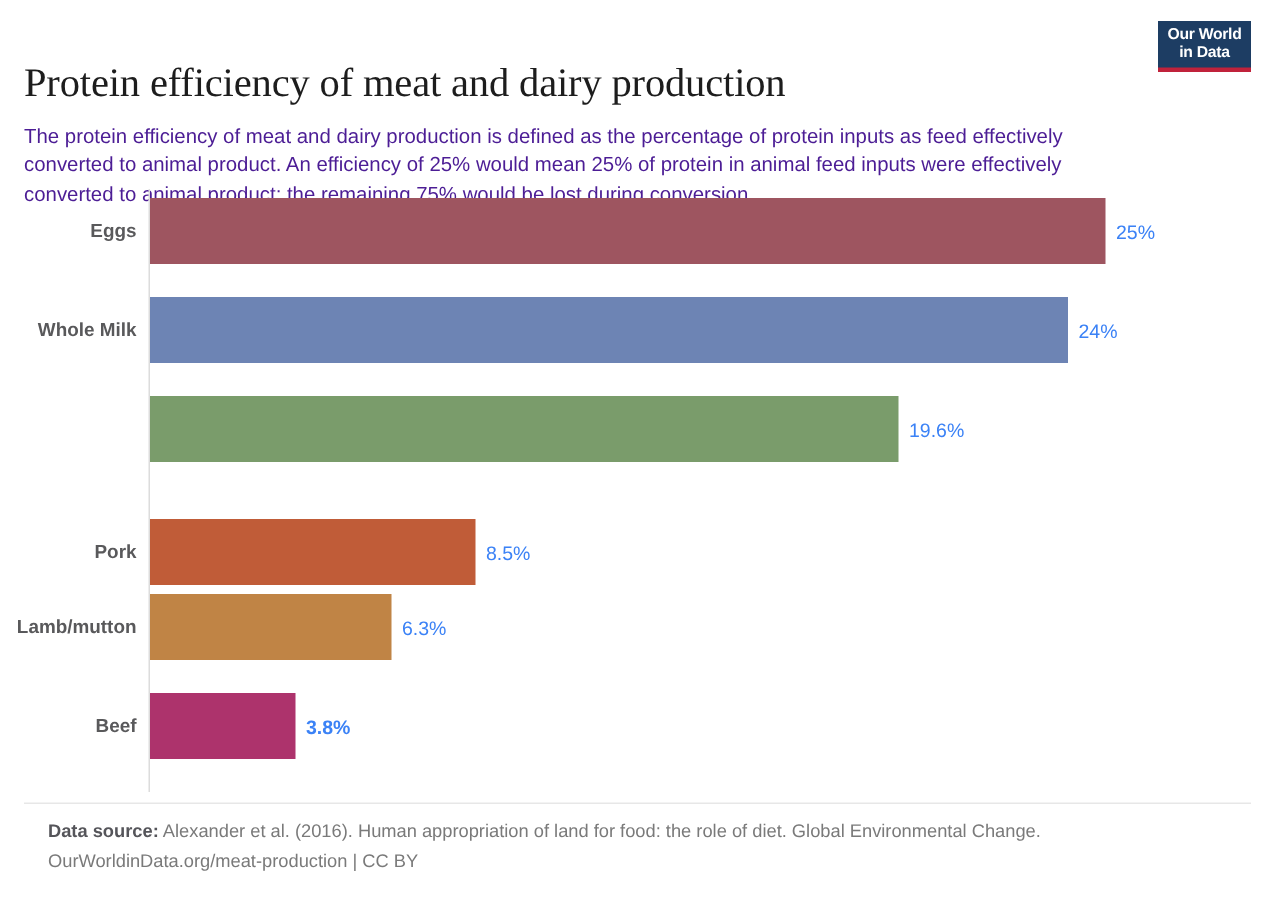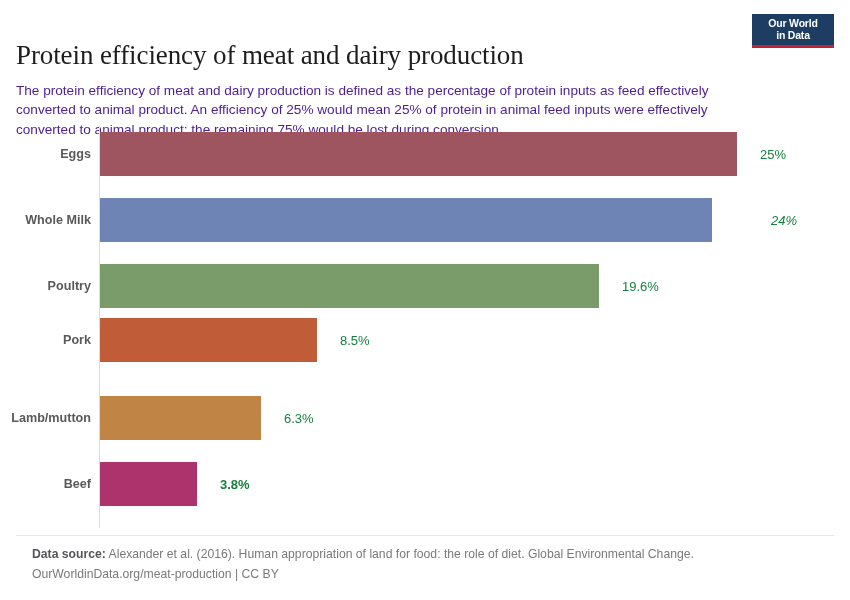--- a/index.html
+++ b/index.html
@@ -40,21 +40,21 @@
     line-height: 1.42;
     color: #4c1d95;
     max-width: 740px;
     font-weight: 400;
   }
 
   
   #logo {
     position: absolute;
     right: 16px; top: 14px;
-    width: 82px;
+    width: 62px;
     background: #1d3d63;
     padding: 4px 5px 3px 5px;
     border-bottom: 3px solid #c0223b;
     text-align: center;
   }
   #logo .l1, #logo .l2 {
     display: block;
     color: #ffffff;
     font-size: 10.5px;
     font-weight: 700;
@@ -96,23 +96,23 @@
     position: absolute;
     left: 100px; top: 0;
     height: 44px;
   }
   .bar-value {
     position: absolute;
     top: 0; height: 44px;
     display: flex;
     align-items: center;
     font-size: 13px;
-    color: #15803d;
+    color: #3b82f6;
     white-space: nowrap;
-    padding-left: 23px;
+    padding-left: 7px;
   }
 
   
   #footer-rule {
     position: absolute;
     left: 16px; top: 535px;
     width: 818px; height: 1px;
     background: #e7e7e7;
   }
   #footer {
@@ -149,28 +149,27 @@
     <div id="axis-line"></div>
     <div id="bars">
         <div class="bar-row" style="top: 6px;">
           <div class="bar-label">Eggs</div>
           <div class="bar-rect" style="width: 637px; background: rgb(158, 85, 96);"></div>
           <div class="bar-value" style="left: 737px;">25%</div>
         </div>
         <div class="bar-row" style="top: 72px; border-radius: 14px;">
           <div class="bar-label">Whole Milk</div>
           <div class="bar-rect" style="width: 612px; background: rgb(109, 132, 180);"></div>
-          <div class="bar-value" style="left: 748px; font-style: italic;">24%</div>
+          <div class="bar-value" style="left: 712px;">24%</div>
         </div>
         <div class="bar-row" style="top: 138px;">
-          <div class="bar-label">Poultry</div>
           <div class="bar-rect" style="width: 499px; background: rgb(122, 156, 107);"></div>
           <div class="bar-value" style="left: 599px;">19.6%</div>
         </div>
-        <div class="bar-row" style="top: 192px;">
+        <div class="bar-row" style="top: 220px;">
           <div class="bar-label">Pork</div>
           <div class="bar-rect" style="width: 217px; background: rgb(192, 92, 56);"></div>
           <div class="bar-value" style="left: 317px;">8.5%</div>
         </div>
         <div class="bar-row" style="top: 270px;">
           <div class="bar-label">Lamb/mutton</div>
           <div class="bar-rect" style="width: 161px; background: rgb(192, 132, 69);"></div>
           <div class="bar-value" style="left: 261px;">6.3%</div>
         </div>
         <div class="bar-row" style="top: 336px; text-align: center;">

